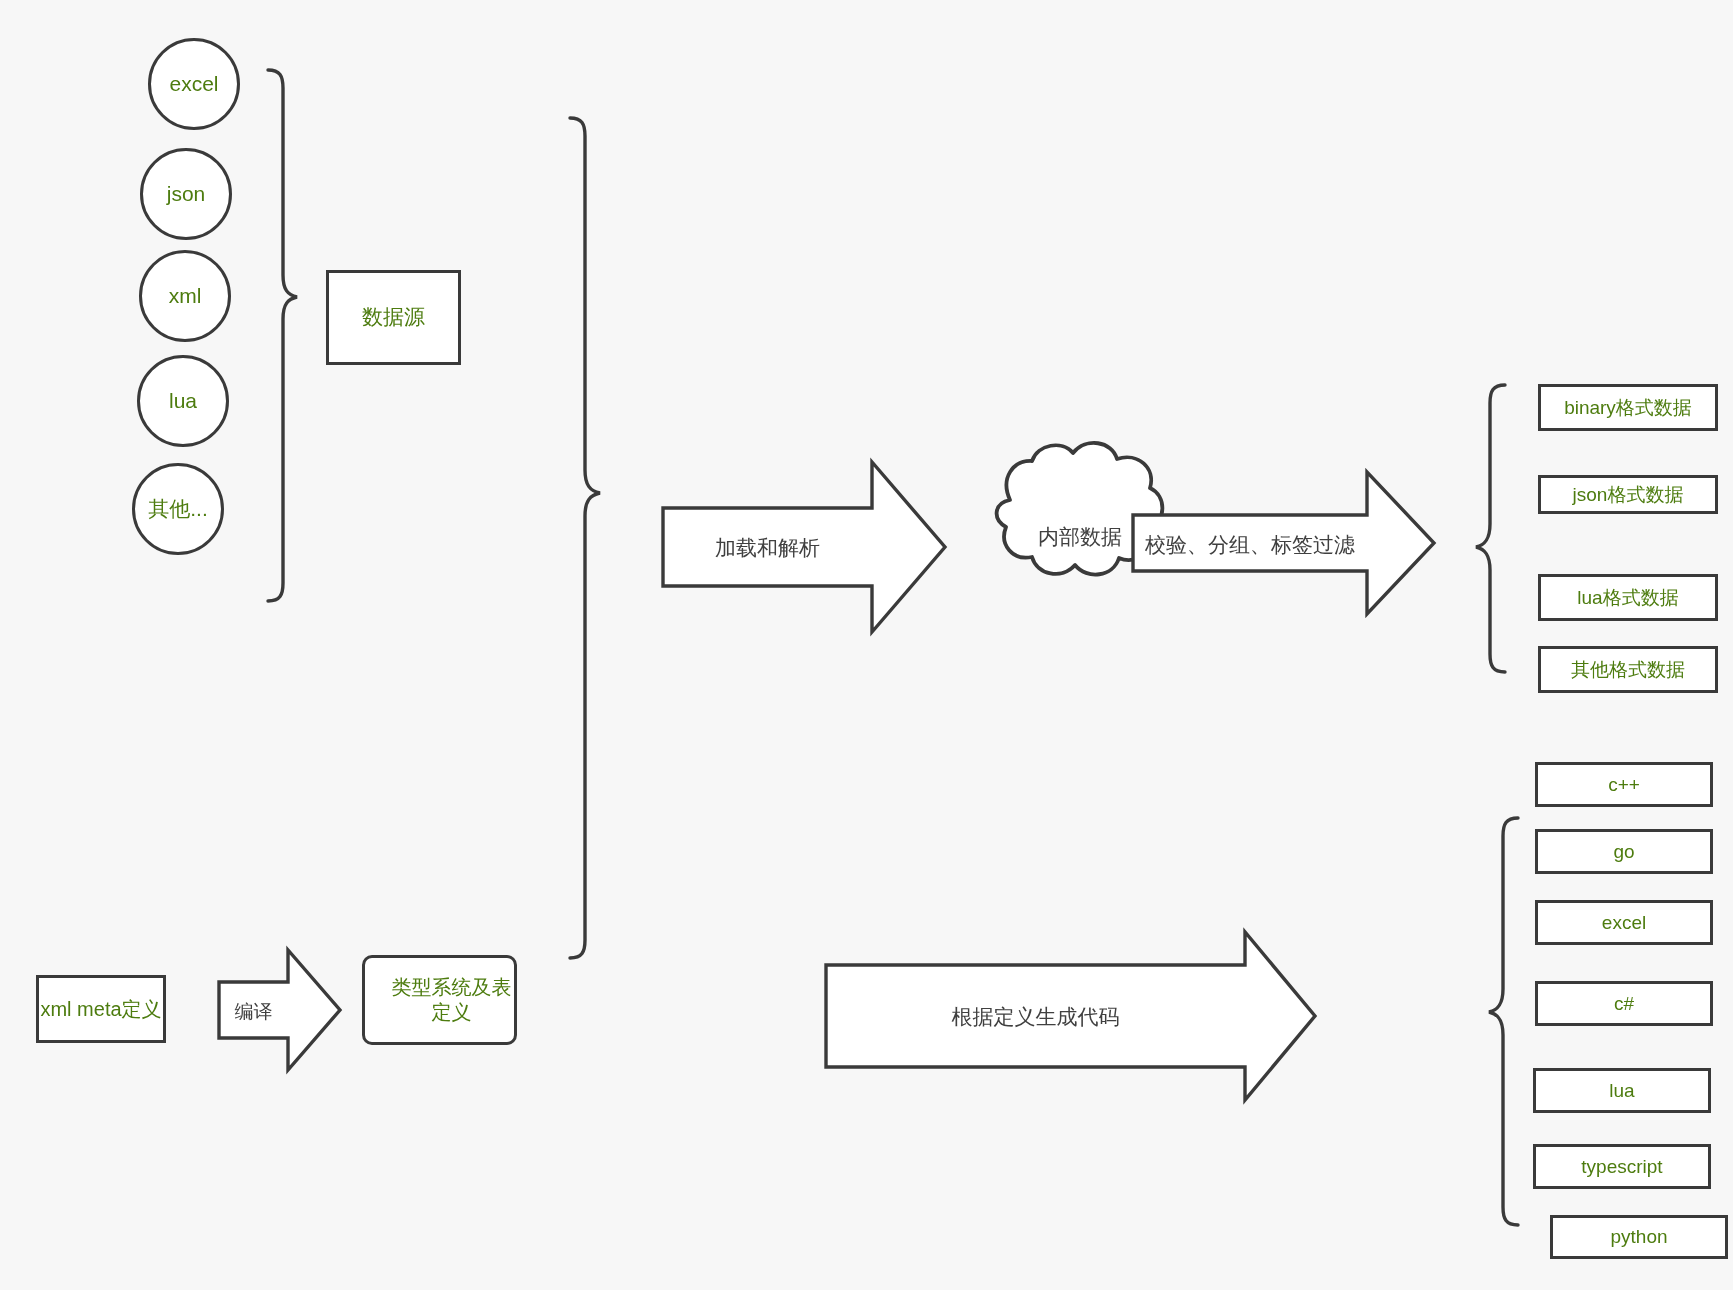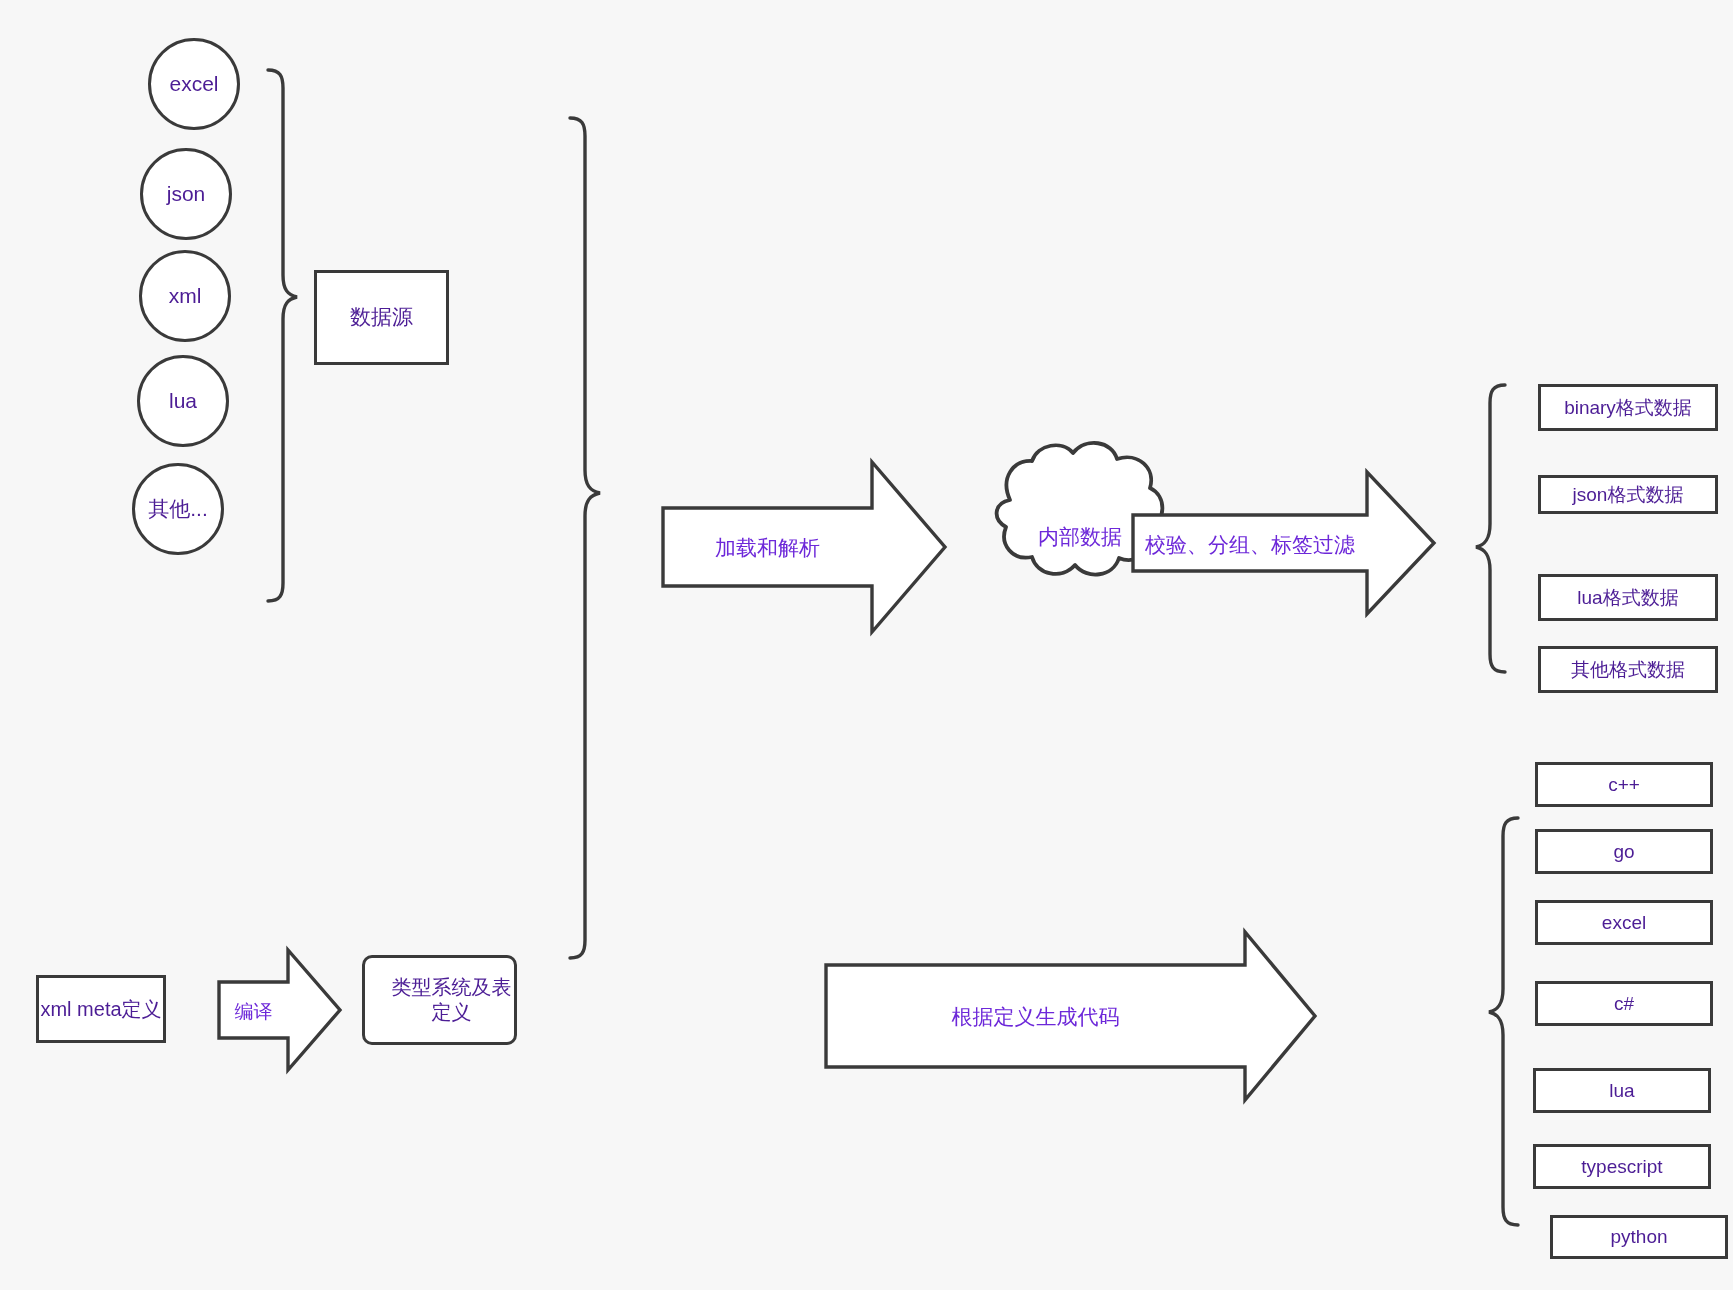--- a/index.html
+++ b/index.html
@@ -20,21 +20,21 @@
   }
   .node {
     position: absolute;
     box-sizing: border-box;
     display: flex;
     align-items: center;
     justify-content: center;
     text-align: center;
     background: #ffffff;
     border: 3px solid #3a3a3a;
-    color: #4c1d95;
+    color: #4d7c0f;
     line-height: 1.25;
   }
   .circle {
     border-radius: 50%;
     font-size: 21px;
   }
   .rect {
     font-size: 21px;
   }
   .rect-round {
@@ -49,21 +49,21 @@
     position: absolute;
     left: 0;
     top: 0;
     width: 1733px;
     height: 1290px;
     pointer-events: none;
   }
   .arrow-label {
     position: absolute;
     font-size: 21px;
-    color: #6d28d9;
+    color: #404040;
     text-align: center;
     white-space: nowrap;
   }
   .node span { display: block; }
 </style>
 </head>
 <body>
 
 <div id="canvas">
 
@@ -131,21 +131,21 @@
   <div class="node circle" style="left:139px; top:250px; width:92px; height:92px;">
     <span>xml</span>
   </div>
   <div class="node circle" style="left:137px; top:355px; width:92px; height:92px;">
     <span>lua</span>
   </div>
   <div class="node circle" style="left:132px; top:463px; width:92px; height:92px;">
     <span>其他...</span>
   </div>
 
-  <div class="node rect" style="left:314px; top:270px; width:135px; height:95px;">
+  <div class="node rect" style="left:326px; top:270px; width:135px; height:95px;">
     <span>数据源</span>
   </div>
 
   <div class="arrow-label" style="left:663px; top:534px; width:209px;">加载和解析</div>
 
   <div class="arrow-label" style="left:1000px; top:523px; width:160px;">内部数据</div>
 
   <div class="arrow-label" style="left:1133px; top:531px; width:234px;">校验、分组、标签过滤</div>
 
   <div class="node rect small-rect" style="left:1538px; top:384px; width:180px; height:47px;">

